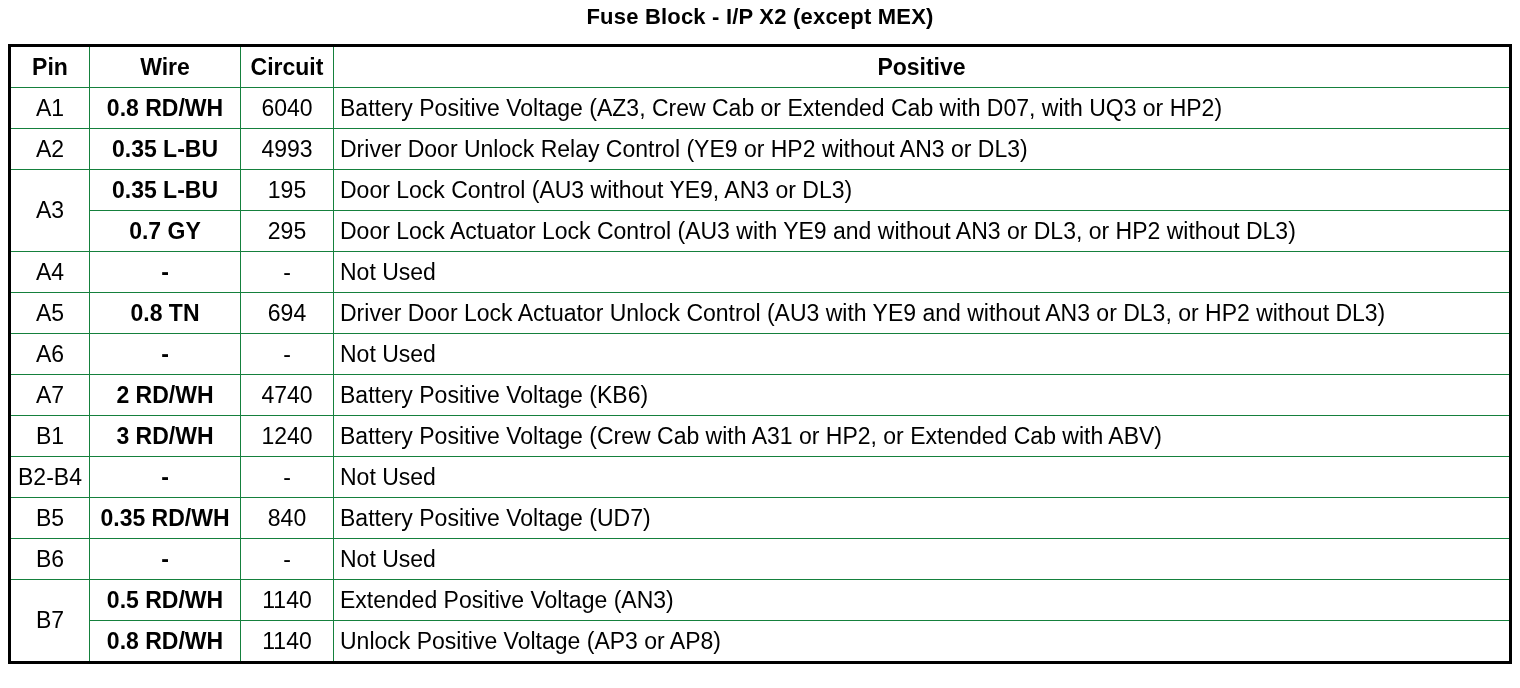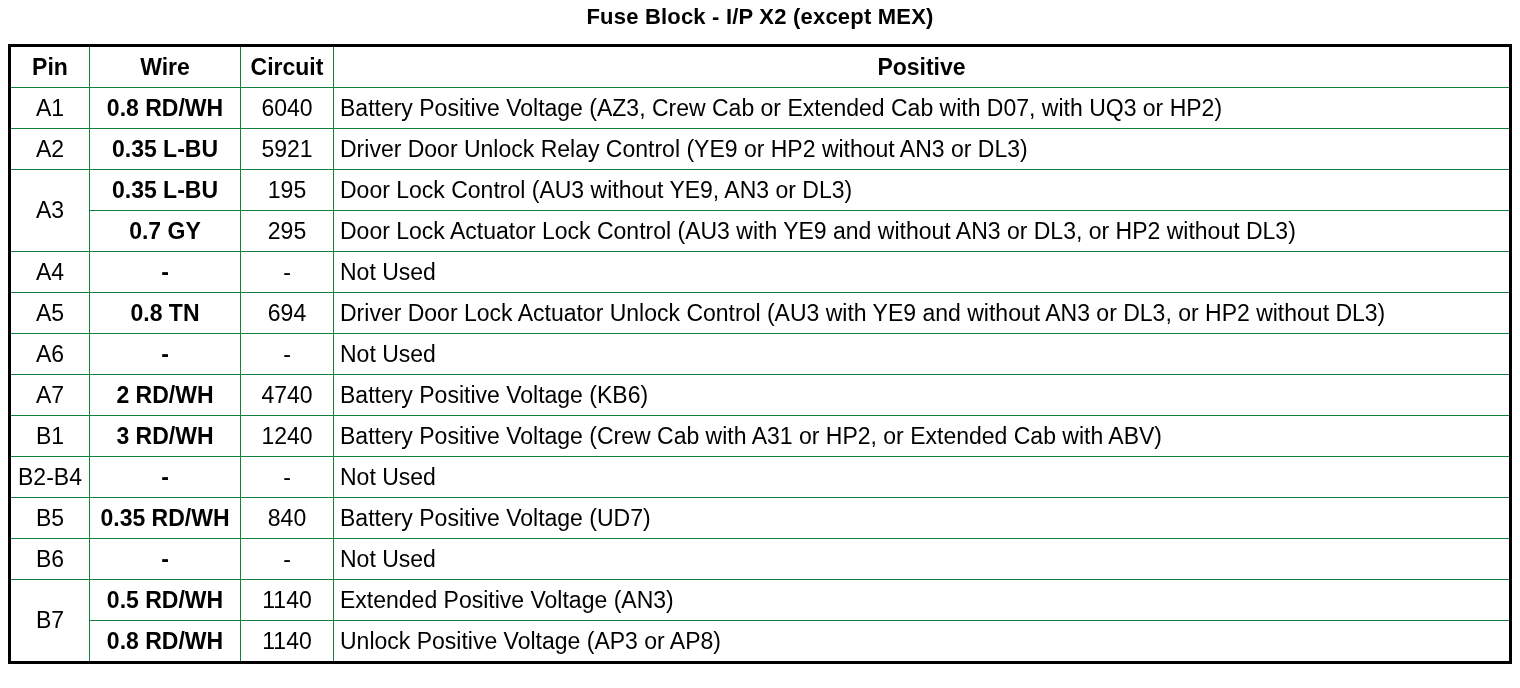--- a/index.html
+++ b/index.html
@@ -70,21 +70,21 @@
     <tbody>
         <tr>
           <td class="col-pin cell-pin" rowspan="1">A1</td>
           <td class="col-wire cell-wire">0.8 RD/WH</td>
           <td class="col-circuit cell-circuit">6040</td>
           <td class="col-function cell-function">Battery Positive Voltage (AZ3, Crew Cab or Extended Cab with D07, with UQ3 or HP2)</td>
         </tr>
         <tr>
           <td class="col-pin cell-pin" rowspan="1">A2</td>
           <td class="col-wire cell-wire">0.35 L-BU</td>
-          <td class="col-circuit cell-circuit">5921</td>
+          <td class="col-circuit cell-circuit">4993</td>
           <td class="col-function cell-function">Driver Door Unlock Relay Control (YE9 or HP2 without AN3 or DL3)</td>
         </tr>
         <tr>
           <td class="col-pin cell-pin" rowspan="2">A3</td>
           <td class="col-wire cell-wire">0.35 L-BU</td>
           <td class="col-circuit cell-circuit">195</td>
           <td class="col-function cell-function">Door Lock Control (AU3 without YE9, AN3 or DL3)</td>
         </tr>
         <tr>
           <td class="col-wire cell-wire">0.7 GY</td>

